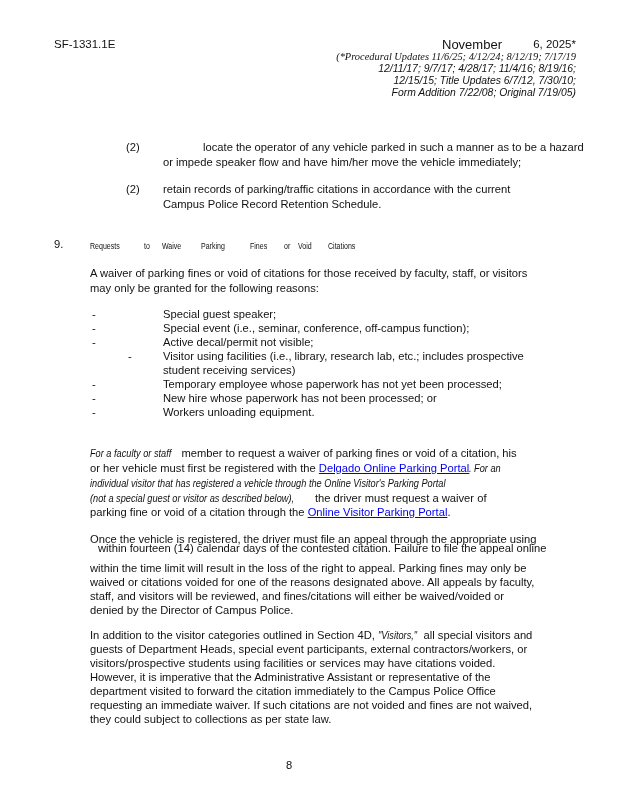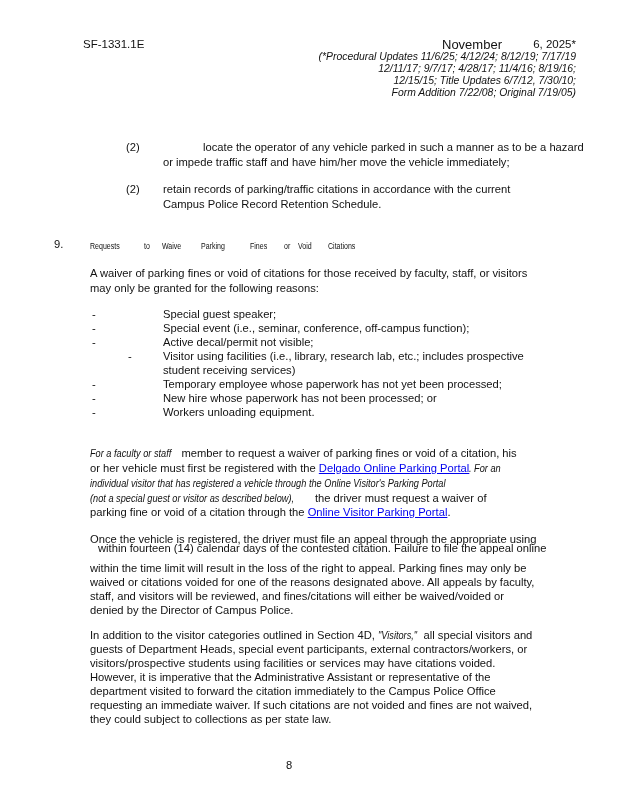--- a/index.html
+++ b/index.html
@@ -7,34 +7,34 @@
          font-family: "Liberation Sans", sans-serif; color: #111; font-size: 11.2px; }
   .line { position: absolute; white-space: nowrap; line-height: 15px; }
   .hdr-right { position: absolute; right: 42px; text-align: right; font-style: italic; font-size: 10.4px; line-height: 12px; white-space: nowrap; }
   .heading-word { font-family: "Liberation Sans", sans-serif; font-size: 9px; transform: scaleX(0.78); transform-origin: left; display: inline-block; }
   .ital-small { font-style: italic; font-size: 10px; transform: scaleX(0.92); display: inline-block; transform-origin: left; }
   a.link { color: #0000ee; text-decoration: underline; }
 </style>
 </head>
 <body>
 
-<div class="line" style="left:54px; top:37px; font-size:11.5px;margin-left:29px;">SF-1331.1E</div>
+<div class="line" style="left:54px; top:37px; font-size:11.5px;">SF-1331.1E</div>
 <div class="line" style="left:442px; top:37px; font-size:13px;">November</div>
 <div class="line" style="right:42px; top:37px; font-size:11.5px;">6, 2025*</div>
 <div>
-  <div class="hdr-right" style="top:51px;">(*Procedural Updates 11/6/25; 4/12/24;  8/12/19; 7/17/19</div>
+  <div class="hdr-right" style="top:51px;font-family:Liberation Serif, serif;">(*Procedural Updates 11/6/25; 4/12/24;  8/12/19; 7/17/19</div>
   <div class="hdr-right" style="top:63px;">12/11/17; 9/7/17; 4/28/17; 11/4/16; 8/19/16;</div>
   <div class="hdr-right" style="top:75px;">12/15/15; Title Updates 6/7/12, 7/30/10;</div>
   <div class="hdr-right" style="top:87px;">Form Addition 7/22/08; Original  7/19/05)</div>
 </div>
 
 <div>
   <div class="line" style="left:126px; top:140px;">(2)</div>
   <div class="line" style="left:163px; top:140px;padding-left:40px;">locate the operator of any vehicle parked in such a manner as to be a hazard</div>
-  <div class="line" style="left:163px; top:155px;">or impede traffic staff and have him/her move the vehicle immediately;</div>
+  <div class="line" style="left:163px; top:155px;">or impede speaker flow and have him/her move the vehicle immediately;</div>
 </div>
 <div>
   <div class="line" style="left:126px; top:182px;">(2)</div>
   <div class="line" style="left:163px; top:182px;">retain records of  parking/traffic citations in accordance with the current</div>
   <div class="line" style="left:163px; top:197px;">Campus Police Record Retention Schedule.</div>
 </div>
 
 <div>
   <div class="line" style="left:54px; top:237px;">9.</div>
   <div class="line" style="left:90px; top:238px;"><span class="heading-word">Requests</span></div>

